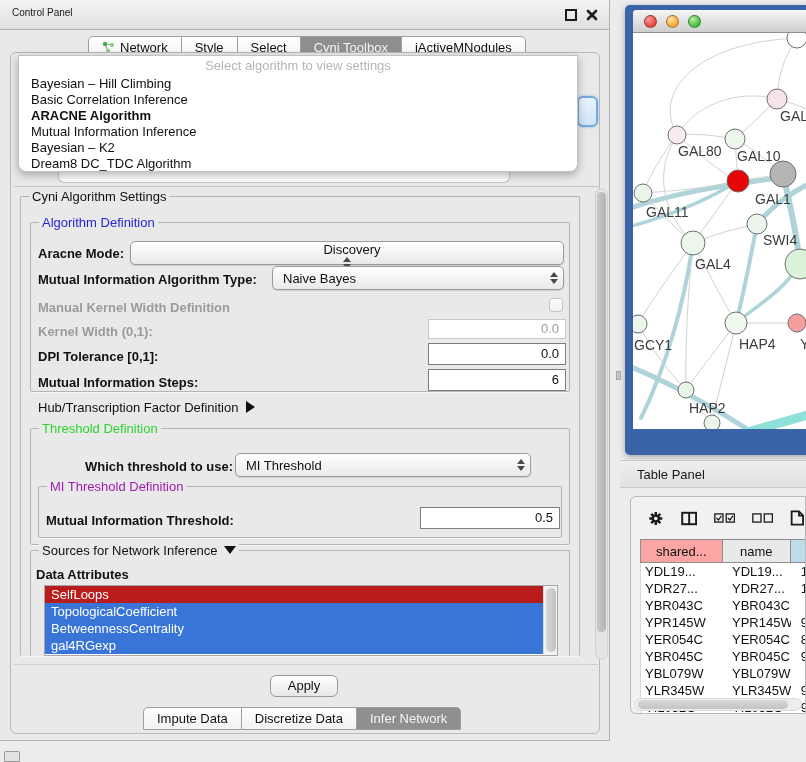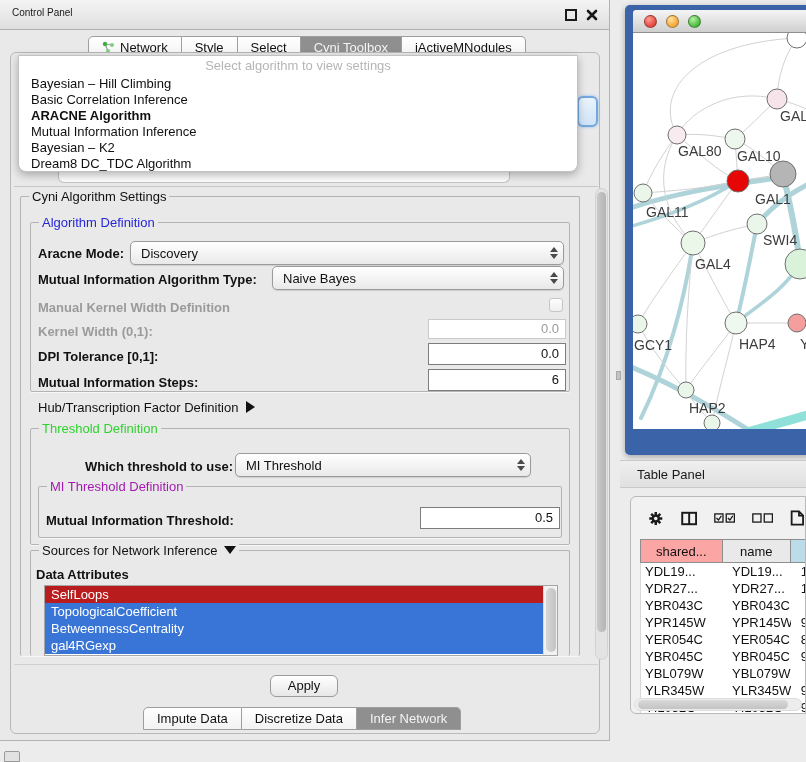--- a/index.html
+++ b/index.html
@@ -258,21 +258,21 @@
 
   <div class="abs group" style="left:20px; top:196px; width:560px; height:460px; border-bottom:none;">
     <span class="group-label">Cyni Algorithm Settings</span>
   </div>
 
   <div class="abs group" style="left:30px; top:222px; width:540px; height:170px;">
     <span class="group-label" style="color:#2525d8;">Algorithm Definition</span>
   </div>
 
   <span class="abs lbl b" style="left:38px; top:246px;">Aracne Mode:</span>
-  <div class="abs combo" style="left:130px; top:241px; width:434px; height:24px;">
+  <div class="abs combo" style="left:130px; top:241px; width:434px; height:24px;flex-direction:column;">
     <span class="val">Discovery</span>
     <span class="arrows">
         <i class="up"></i>
         <i class="dn"></i>
       </span>
   </div>
 
   <span class="abs lbl b" style="left:38px; top:272px;">Mutual Information Algorithm Type:</span>
   <div class="abs combo" style="left:272px; top:266px; width:292px; height:24px;">
     <span class="val">Naive Bayes</span>

